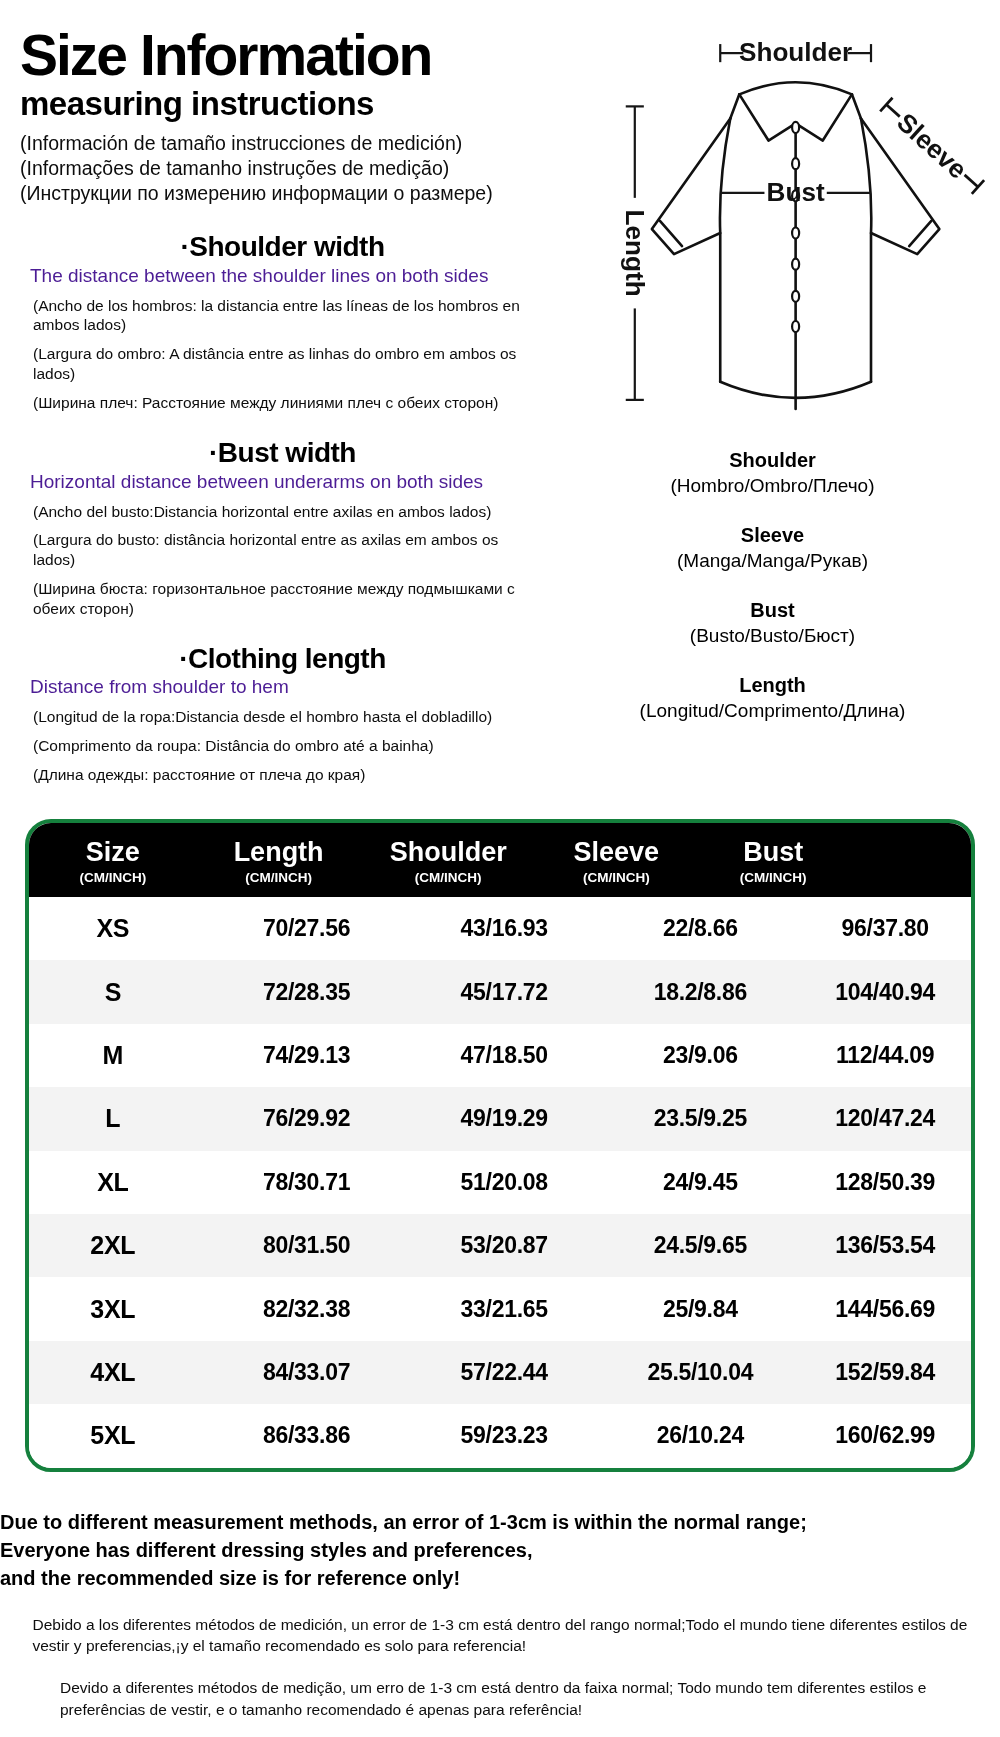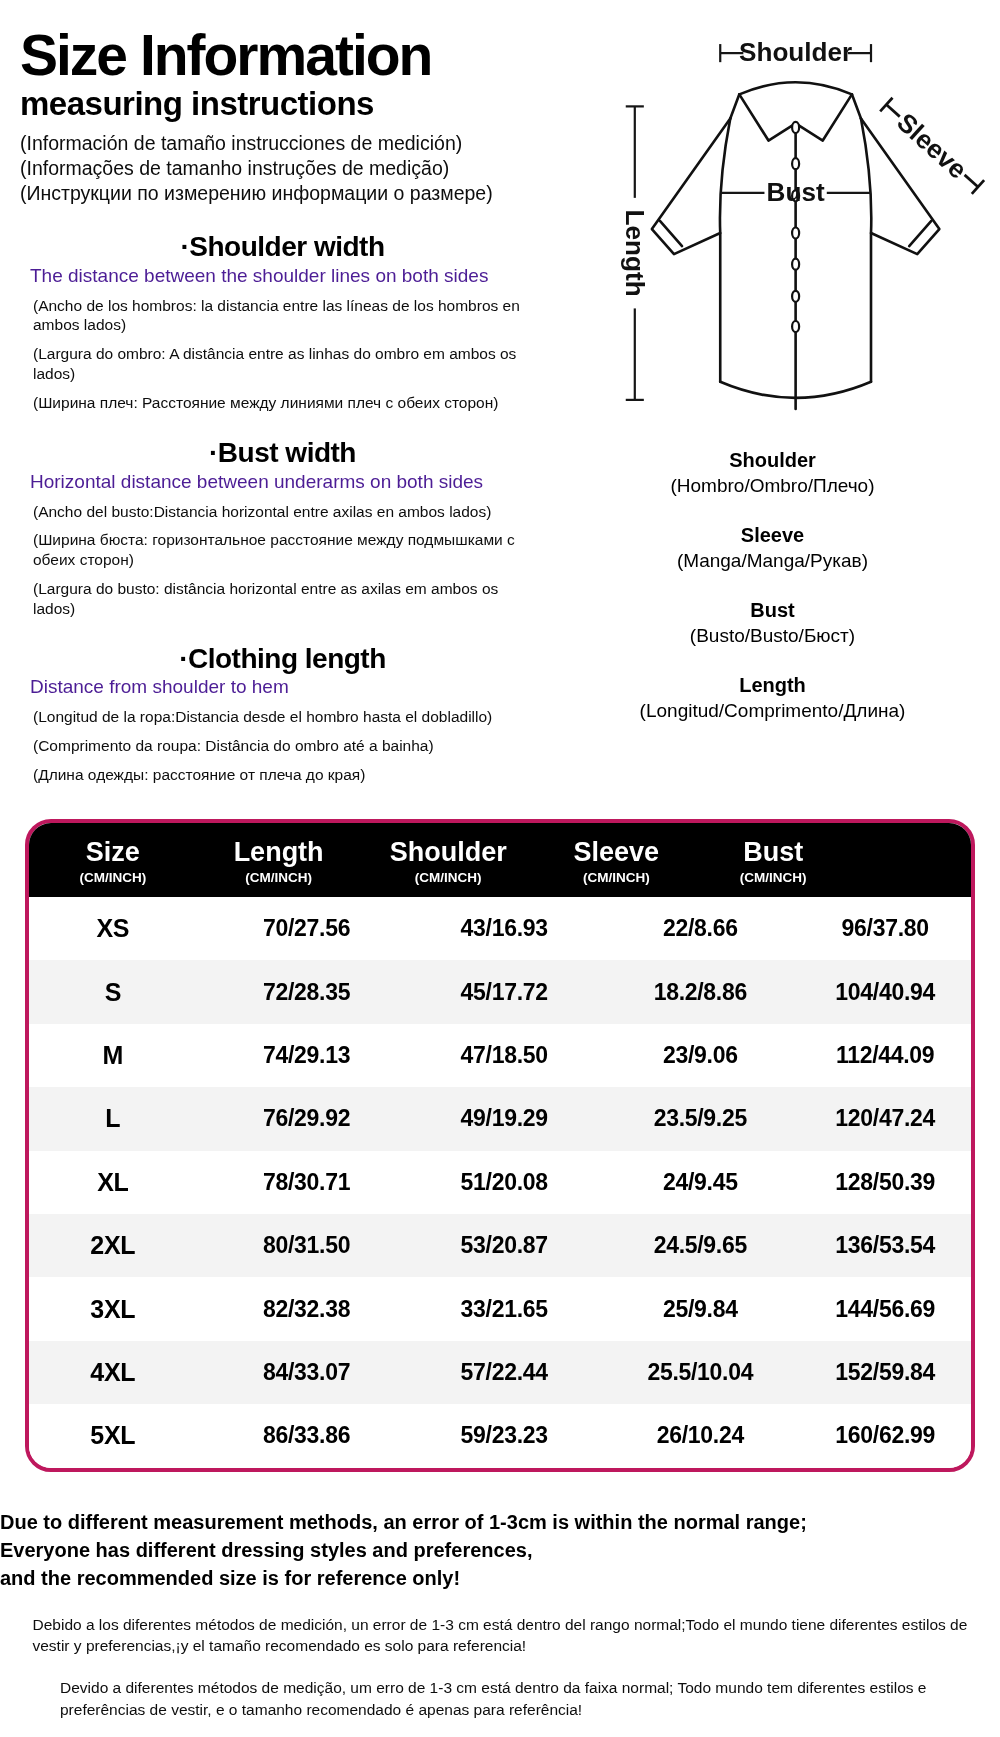--- a/index.html
+++ b/index.html
@@ -26,21 +26,21 @@
   .m-line { stroke:#161616; stroke-width:2.2; fill:none; }
   .shirt-line { stroke:#111; stroke-width:2.6; fill:none; stroke-linejoin:round; stroke-linecap:round; }
   .btn { stroke:#111; stroke-width:2.2; fill:#fff; }
   .m-text { font-size:26px; font-weight:600; fill:#111; }
 
   .legend { text-align:center; margin-top:12px; }
   .legend-item { margin-top:27px; }
   .legend-term { font-size:20px; font-weight:700; }
   .legend-tr { font-size:19px; margin-top:3px; }
 
-  .size-table { width:950px; margin:34px auto 0; border:4px solid #be185d; border-radius:26px; overflow:hidden; box-sizing:border-box; }
+  .size-table { width:950px; margin:34px auto 0; border:4px solid #15803d; border-radius:26px; overflow:hidden; box-sizing:border-box; }
   .thead { display:grid; grid-template-columns:17.8% 17.4% 18.6% 17.1% 16.2%; background:#000; color:#fff; padding:14px 0 12px 0; }
   .hcell { text-align:center; }
   .cname { font-size:27px; font-weight:700; line-height:1.15; }
   .cunit { font-size:13.5px; font-weight:700; margin-top:2px; }
   .trow { display:grid; grid-template-columns:17.8% 17.4% 18.6% 17.1% 16.2%; height:63.4px; align-items:center; background:#fff;gap:28px; }
   .trow.alt { background:#f3f3f3; }
   .cell { text-align:center; font-size:23px; font-weight:700; letter-spacing:-0.3px; }
   .cell.size { font-size:25px; }
 
   .disclaimer { margin-top:36px; text-align:left; }
@@ -70,22 +70,22 @@
         <p class="section-desc">The distance between the shoulder lines on both sides</p>
         <p class="section-small">(Ancho de los hombros: la distancia entre las líneas de los hombros en ambos lados)</p>
         <p class="section-small">(Largura do ombro: A distância entre as linhas do ombro em ambos os lados)</p>
         <p class="section-small">(Ширина плеч: Расстояние между линиями плеч с обеих сторон)</p>
       </div>
 
       <div class="section">
         <h3 class="section-heading">·Bust width</h3>
         <p class="section-desc">Horizontal distance between underarms on both sides</p>
         <p class="section-small">(Ancho del busto:Distancia horizontal entre axilas en ambos lados)</p>
+        <p class="section-small">(Largura do busto: distância horizontal entre as axilas em ambos os lados)</p>
         <p class="section-small">(Ширина бюста: горизонтальное расстояние между подмышками с обеих сторон)</p>
-        <p class="section-small">(Largura do busto: distância horizontal entre as axilas em ambos os lados)</p>
       </div>
 
       <div class="section">
         <h3 class="section-heading">·Clothing length</h3>
         <p class="section-desc">Distance from shoulder to hem</p>
         <p class="section-small">(Longitud de la ropa:Distancia desde el hombro hasta el dobladillo)</p>
         <p class="section-small">(Comprimento da roupa: Distância do ombro até a bainha)</p>
         <p class="section-small">(Длина одежды: расстояние от плеча до края)</p>
       </div>
     </div>

